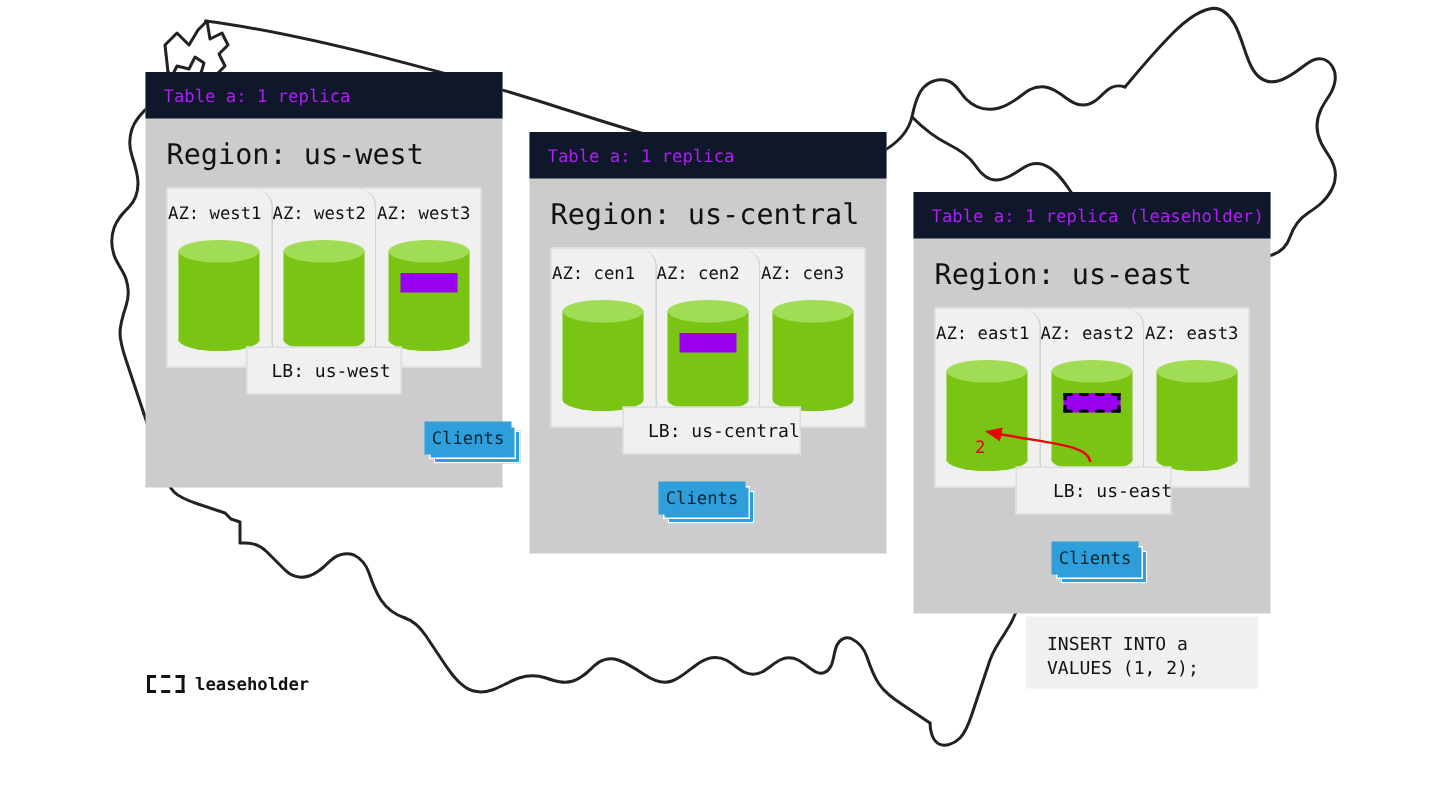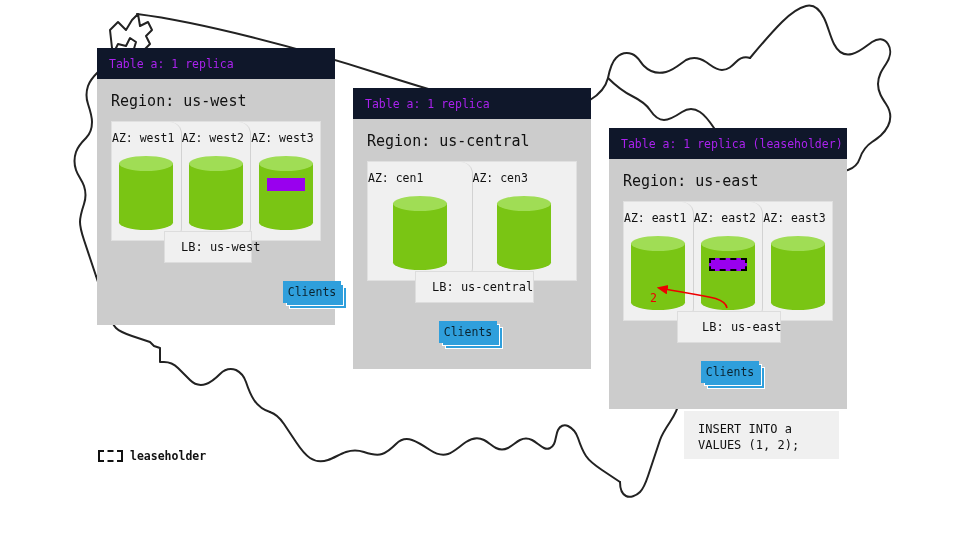--- a/index.html
+++ b/index.html
@@ -40,21 +40,21 @@
     background: #0f172a;
     color: #aa22ee;
     font-size: 11.5px;
     line-height: 12px;
     padding: 10px 12px 9px 12px;
     letter-spacing: 0px;
     white-space: nowrap;
   }
   .region-title {
     color: #111111;
-    font-size: 15px;
+    font-size: 19px;
     padding: 13px 0 11px 14px;
     white-space: nowrap;
   }
 
   
   .az-strip {
     display: flex;
     background: #f0f0f0;
     margin: 0 14px;
     border: 1px solid #e0e0e0;
@@ -355,38 +355,47 @@
     <div class="az-cell">
       <div class="az-label">AZ: west3</div>
       <div class="cyl">
         <div class="cyl-bottom"></div>
         <div class="cyl-body"></div>
         <div class="cyl-top"></div>
         <div class="replica"></div>
       </div>
     </div>
   </div>
-  <div class="lb-box" style="left:67px; top:183px; width:88px;">LB: us-west</div>
+  <div class="lb-box" style="left:67px; top:183px; width:104px;">LB: us-west</div>
   <div class="clients-wrap" style="left:186px; top:233px;">
     <div class="clients-layer l3"></div>
     <div class="clients-layer l2"></div>
     <div class="clients-layer l1">Clients</div>
   </div>
 </div>
 
 <div class="region-panel" style="left:353px; top:88px; width:238px; height:281px;">
   <div class="panel-caption">Table a: 1 replica</div>
   <div class="region-title">Region: us-central</div>
   <div class="az-strip">
     <div class="az-cell">
       <div class="az-label">AZ: cen1</div>
       <div class="cyl">
         <div class="cyl-bottom"></div>
         <div class="cyl-body"></div>
         <div class="cyl-top"></div>
+      </div>
+    </div>
+    <div class="az-cell">
+      <div class="az-label">AZ: cen2</div>
+      <div class="cyl">
+        <div class="cyl-bottom"></div>
+        <div class="cyl-body"></div>
+        <div class="cyl-top"></div>
+        <div class="replica"></div>
       </div>
     </div>
     <div class="az-cell">
       <div class="az-label">AZ: cen3</div>
       <div class="cyl">
         <div class="cyl-bottom"></div>
         <div class="cyl-body"></div>
         <div class="cyl-top"></div>
       </div>
     </div>

